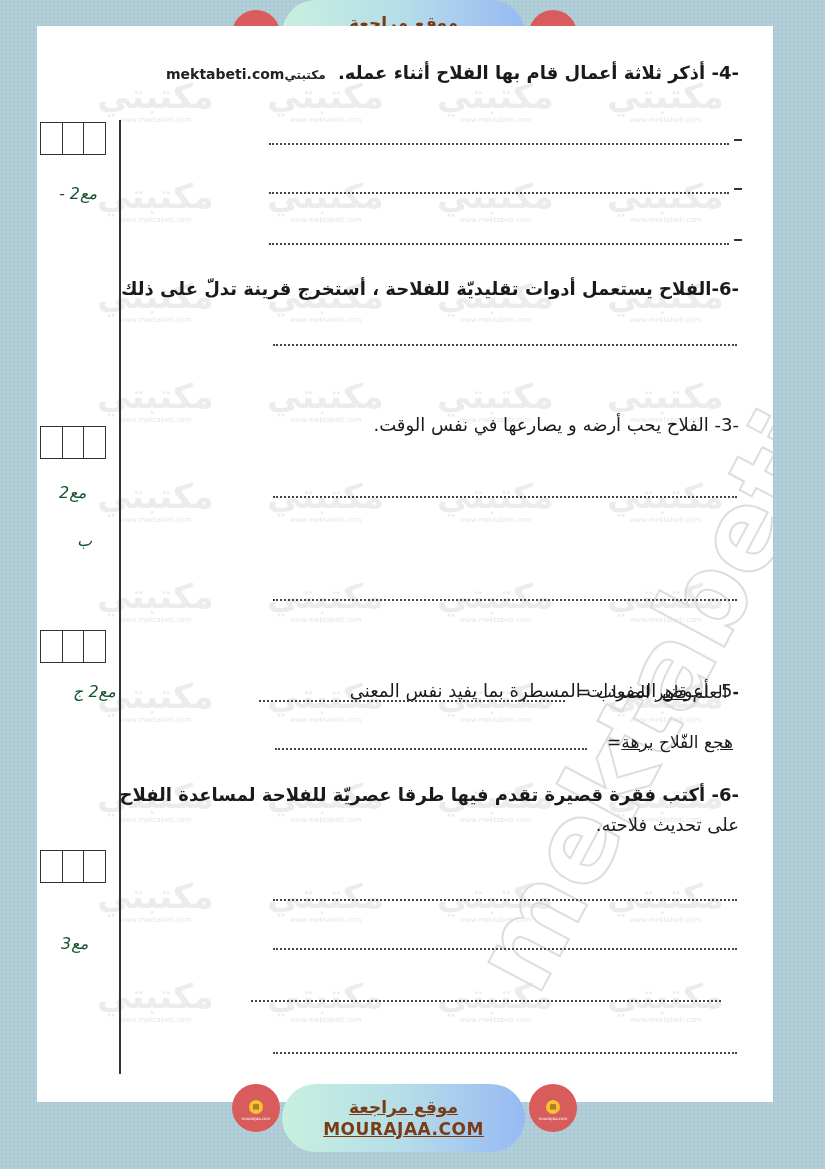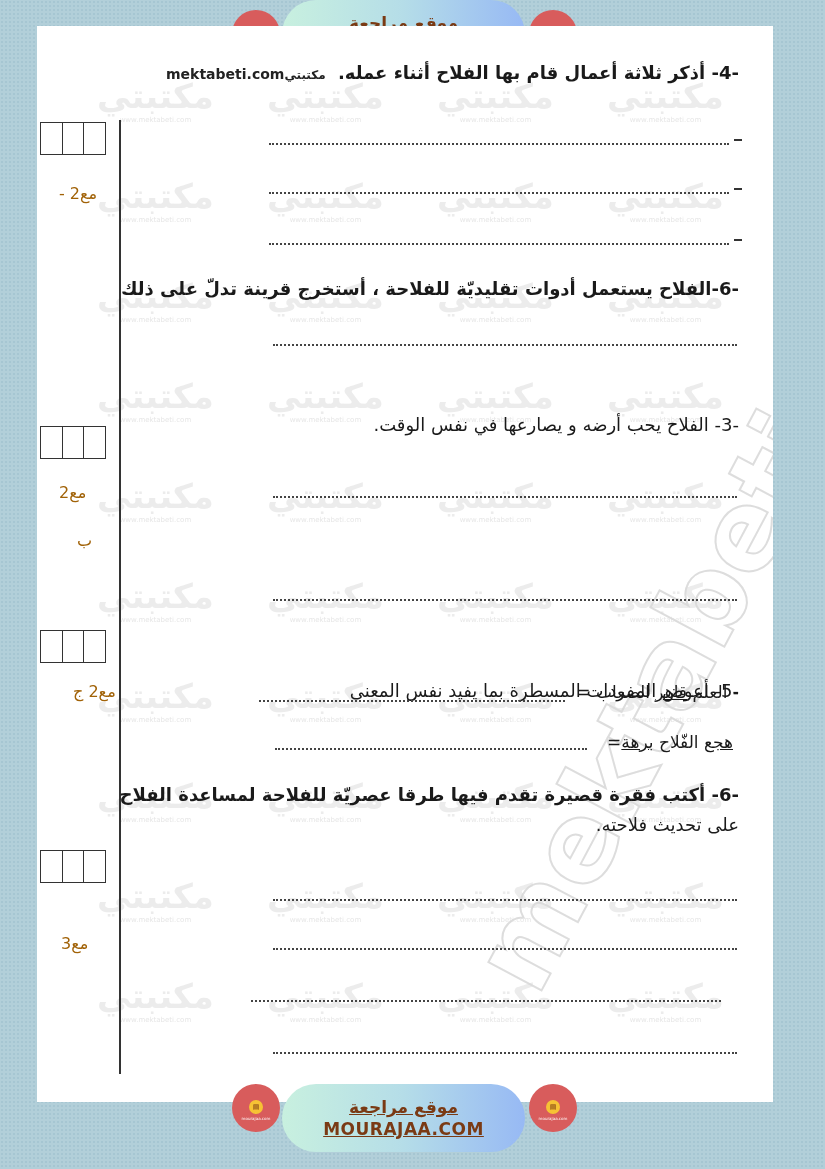--- a/index.html
+++ b/index.html
@@ -26,21 +26,21 @@
       -webkit-text-stroke: 2px #dadada; font-family: "DejaVu Sans", sans-serif;
       white-space: nowrap; transform-origin: center; opacity: .9;
     }
     .vline { position: absolute; left: 82px; top: 94px; width: 2px; height: 954px; background: #333; }
     .score-box {
       position: absolute; left: 3px; width: 66px; height: 33px; border: 1.5px solid #333;
       display: flex; box-sizing: border-box;
     }
     .score-box .cell { flex: 1; border-left: 1.5px solid #333; }
     .score-box .cell:first-child { border-left: none; }
-    .crit { position: absolute; font-size: 16px; color: #a16207; direction: rtl; white-space: nowrap; }
+    .crit { position: absolute; font-size: 16px; color: #14532d; direction: rtl; white-space: nowrap; font-style: italic; }
     .q {
       position: absolute; right: 34px; direction: rtl; font-size: 18px; font-weight: bold;
       color: #1a1a1a; white-space: nowrap;
     }
     .q.light { font-weight: normal; }
     .mk { font-size: 14px; font-weight: bold; color: #222; direction: ltr; display: inline-block; }
     .mk .ar { font-size: 12px; margin-right: 6px; }
     .dots {
       position: absolute; height: 0; border-top: 2px dotted #444;
     }

